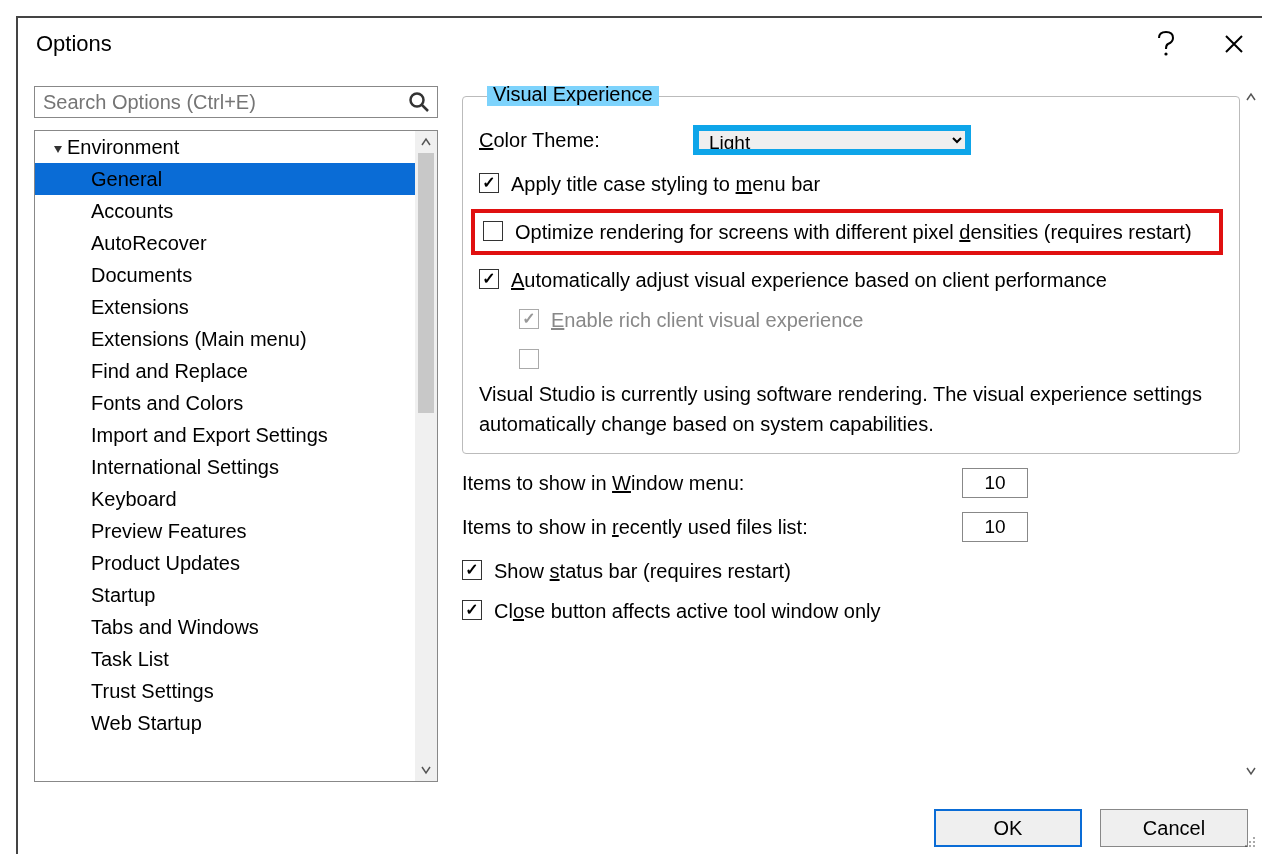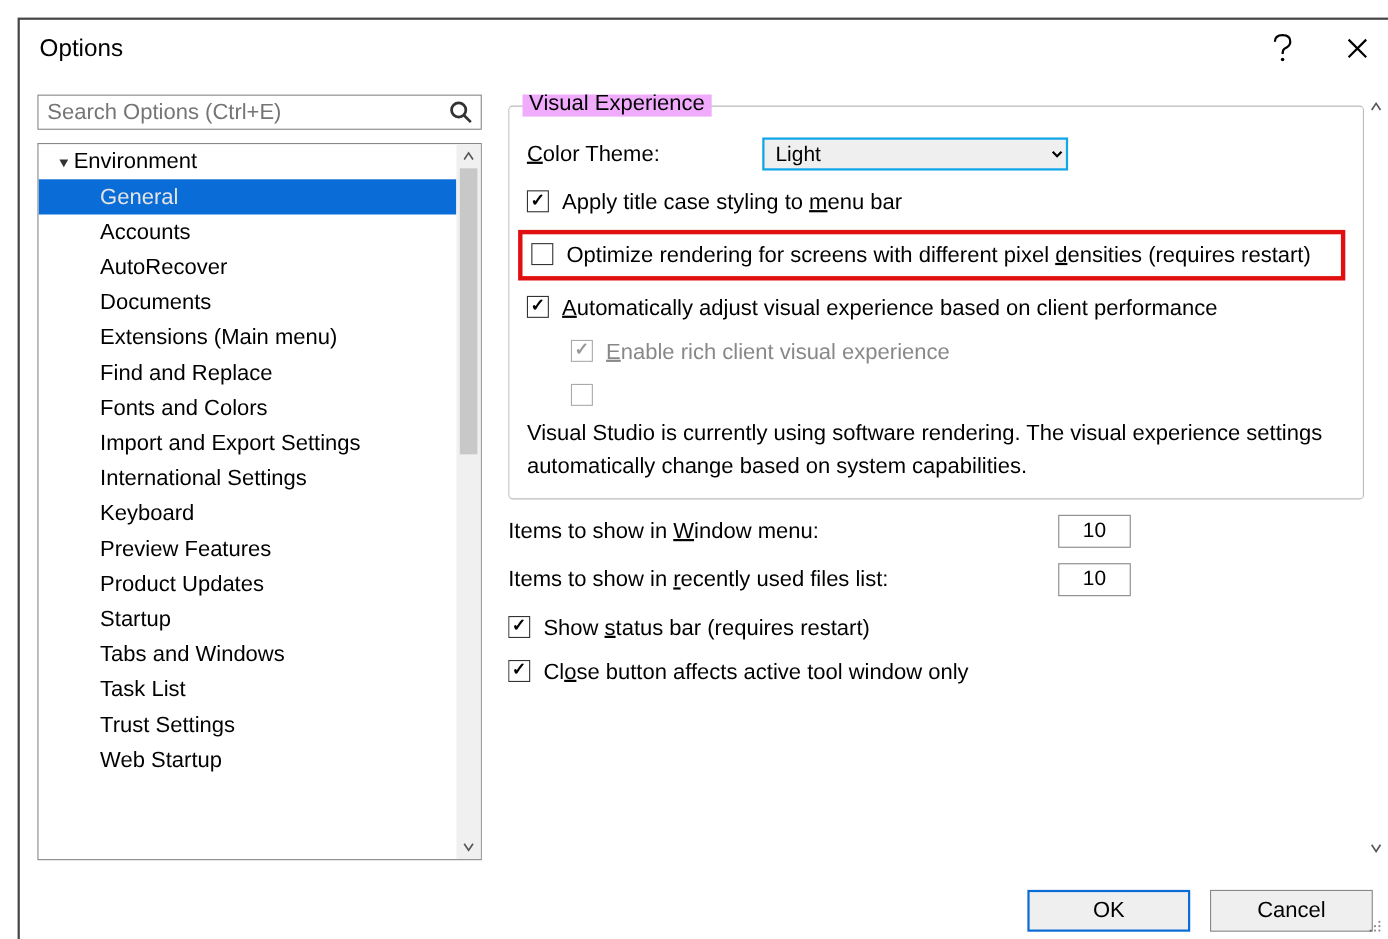--- a/index.html
+++ b/index.html
@@ -105,21 +105,21 @@
   font-size: 20px;
   white-space: nowrap;
 }
 .tree-item.root .caret {
   display: inline-block;
   margin-right: 4px;
 }
 .tree-item.child { padding-left: 56px; }
 .tree-item.selected {
   background: #0a6cd6;
-  color: #e5e5e5;
+  color: #000000;
 }
 .rightcol {
   flex: 1;
   display: flex;
   min-width: 0;
 }
 .right-content {
   flex: 1;
   overflow: hidden;
   min-width: 0;
@@ -140,37 +140,37 @@
 .groupbox {
   border: 1px solid #bbb;
   border-radius: 4px;
   position: relative;
   padding: 28px 16px 14px 16px;
   margin-top: 10px;
 }
 .groupbox .legend {
   position: absolute;
   top: -14px;
-  left: 12px;
-  background: #f0abfc;
+  left: 24px;
+  background: #7dd3fc;
   padding: 0 6px;
   font-size: 20px;
 }
 .row {
   display: flex;
   align-items: center;
   margin-bottom: 14px;
 }
 .row .lbl { width: 214px; }
 select {
   font-family: inherit;
   font-size: 19px;
   height: 30px;
   width: 278px;
-  border: 2px solid #0ea5e9;
+  border: 6px solid #0ea5e9;
   background: #efefef;
   padding: 0 6px;
 }
 .chk-row {
   display: flex;
   align-items: flex-start;
   gap: 12px;
   margin-bottom: 10px;
   line-height: 1.5;
 }
@@ -280,20 +280,21 @@
                   <path d="M1 2 L9 2 L5 9 Z" fill="#333"></path>
                 </svg>
             </span>
             <span>Environment</span>
           </div>
           <div id="tree-children">
               <div class="tree-item child selected">General</div>
               <div class="tree-item child">Accounts</div>
               <div class="tree-item child">AutoRecover</div>
               <div class="tree-item child">Documents</div>
+              <div class="tree-item child">Extensions</div>
               <div class="tree-item child">Extensions (Main menu)</div>
               <div class="tree-item child">Find and Replace</div>
               <div class="tree-item child">Fonts and Colors</div>
               <div class="tree-item child">Import and Export Settings</div>
               <div class="tree-item child">International Settings</div>
               <div class="tree-item child">Keyboard</div>
               <div class="tree-item child">Preview Features</div>
               <div class="tree-item child">Product Updates</div>
               <div class="tree-item child">Startup</div>
               <div class="tree-item child">Tabs and Windows</div>

